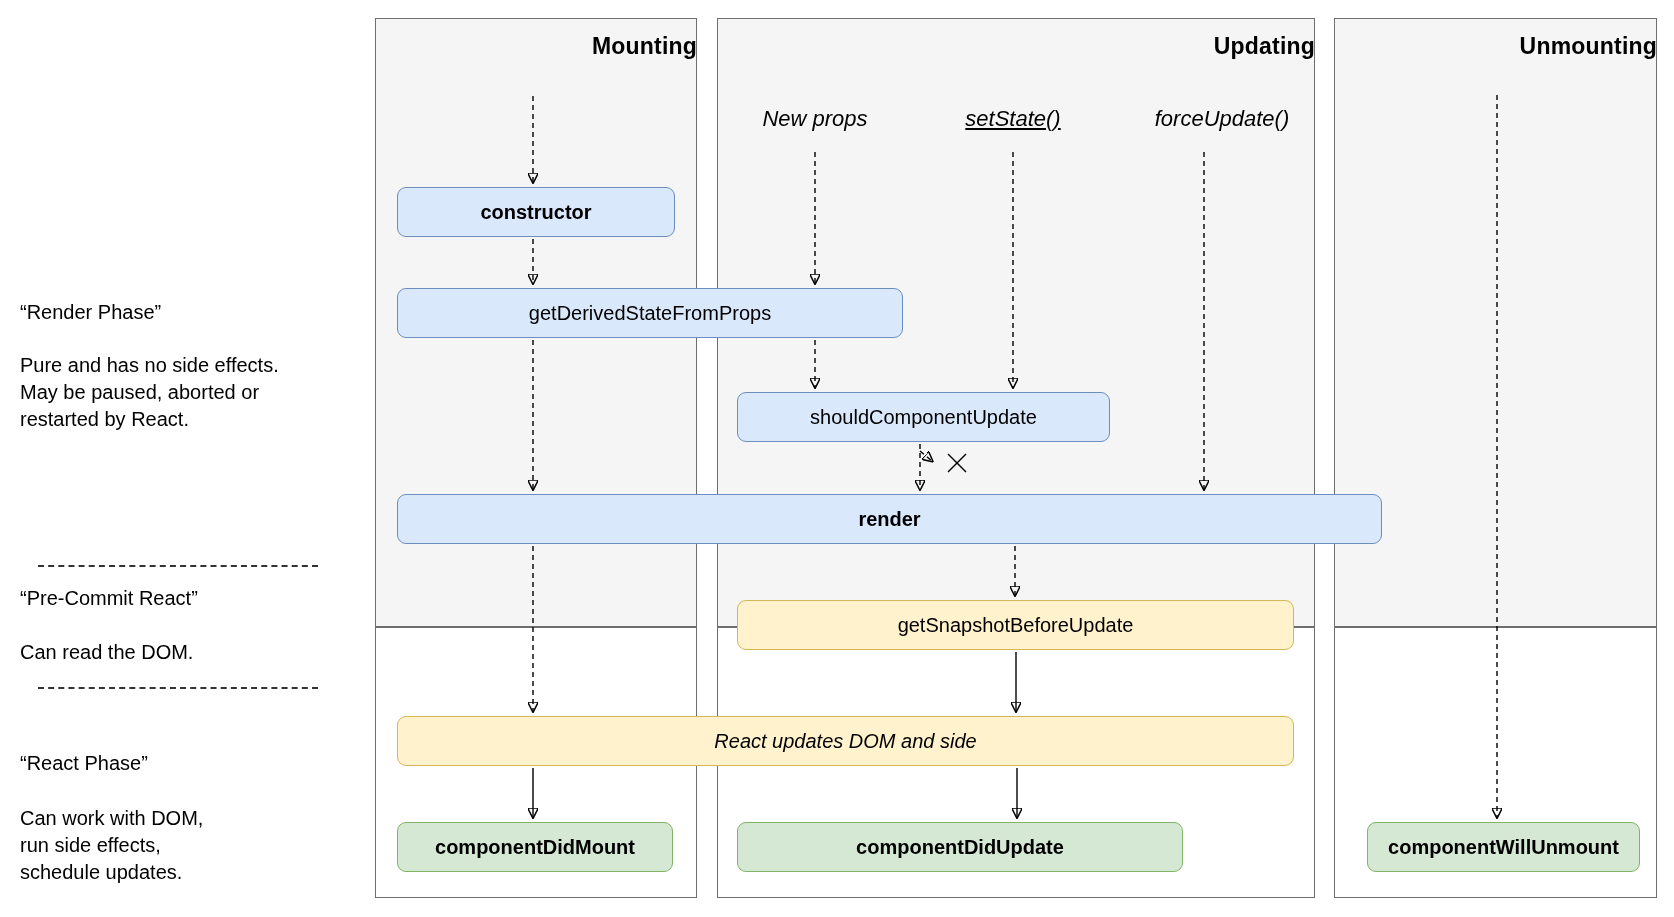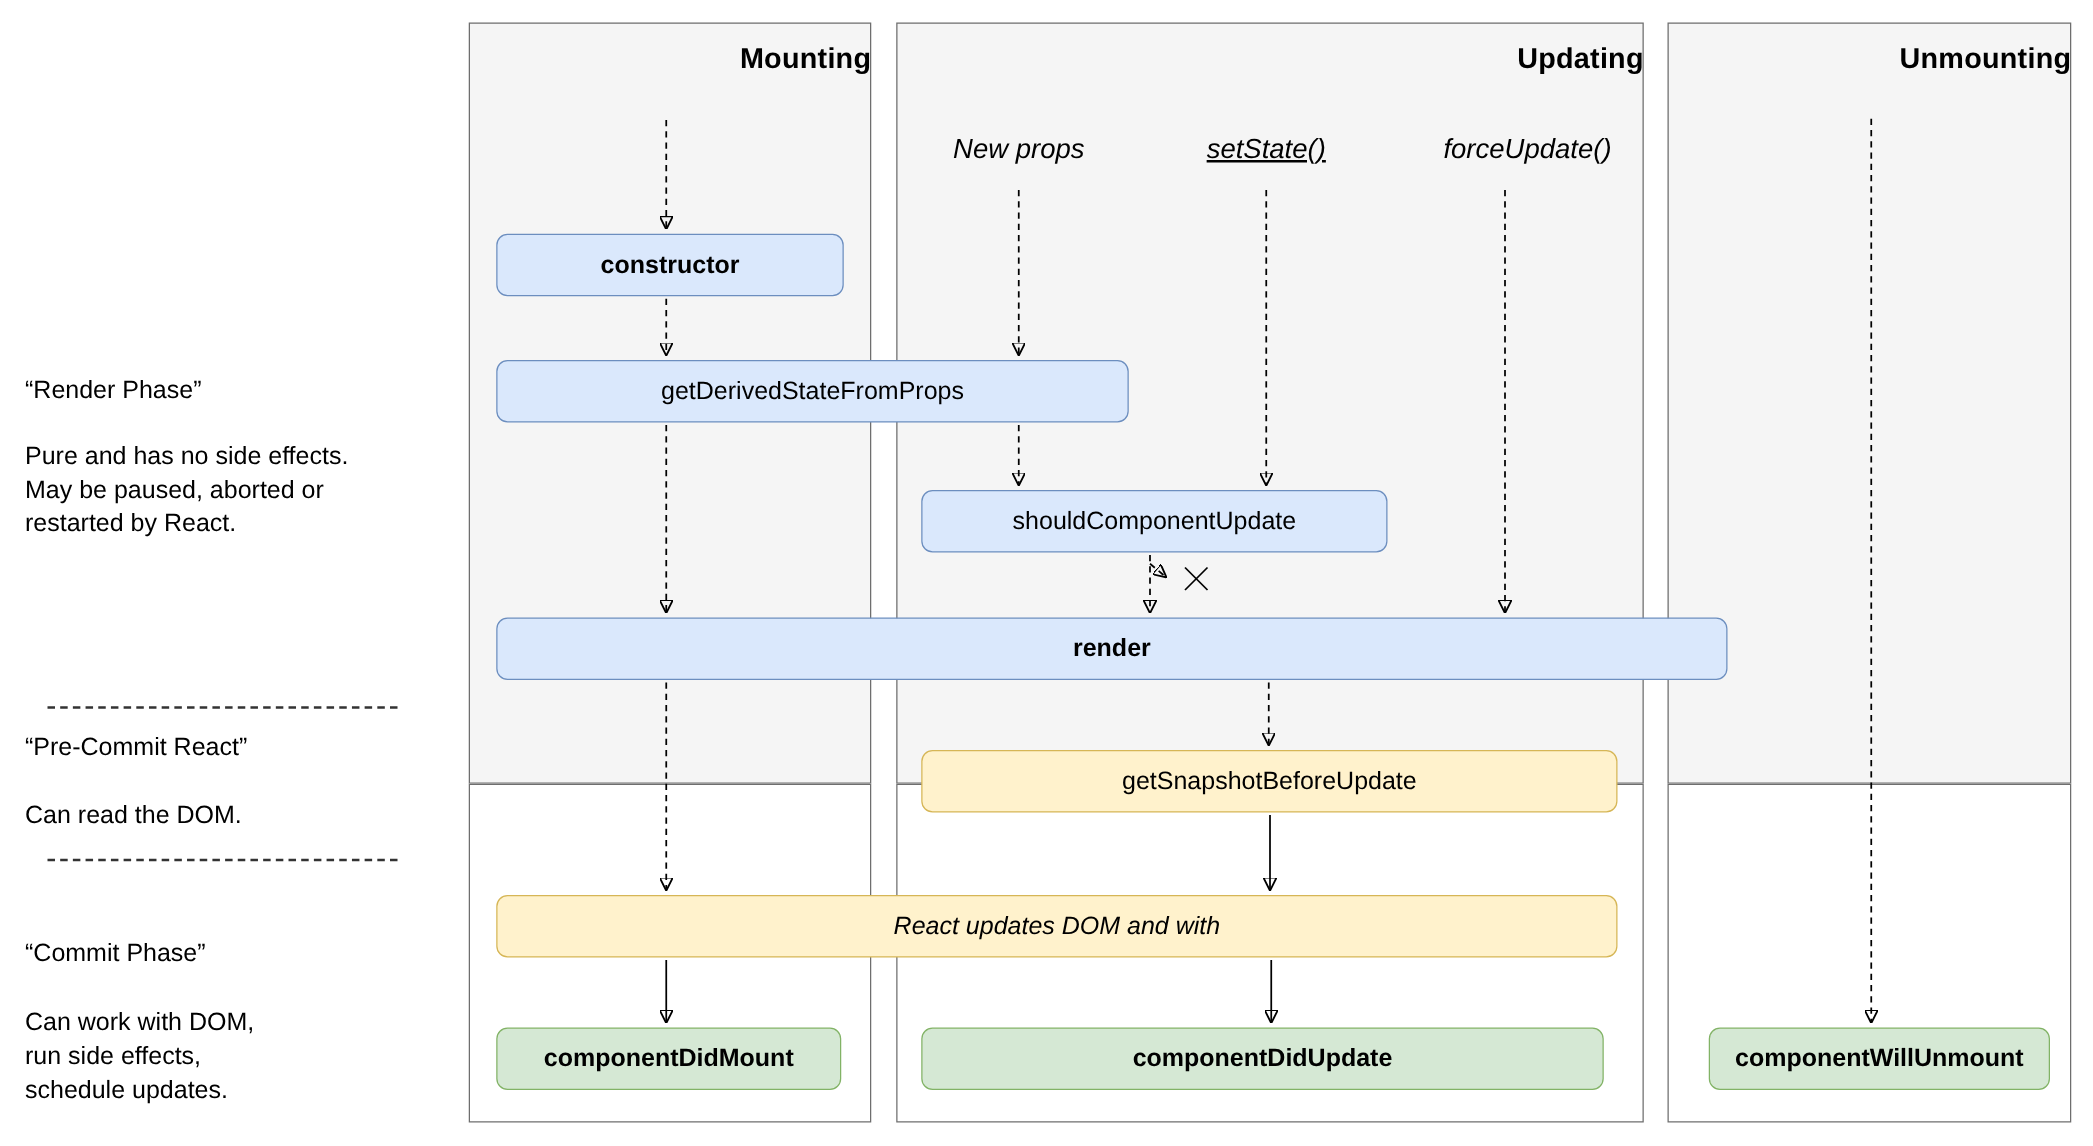--- a/index.html
+++ b/index.html
@@ -59,21 +59,21 @@
     <div>Pure and has no side effects.</div>
     <div>May be paused, aborted or</div>
     <div>restarted by React.</div>
   </div>
   <div class="divider" style="top:565px;"></div>
   <div class="side title" style="top:585px;">“Pre-Commit React”</div>
   <div class="side" style="top:639px;">
     <div>Can read the DOM.</div>
   </div>
   <div class="divider" style="top:687px;"></div>
-  <div class="side title" style="top:750px;">“Commit Phase”</div>
+  <div class="side title" style="top:750px;">“React Phase”</div>
   <div class="side" style="top:805px;">
     <div>Can work with DOM,</div>
     <div>run side effects,</div>
     <div>schedule updates.</div>
   </div>
 
   <svg class="wires" width="1674" height="917">
     <defs>
       <marker id="arrow" viewBox="0 0 10 10" refX="8.5" refY="5" markerWidth="7.5" markerHeight="7.5" orient="auto-start-reverse">
         <path d="M0,0 L10,5 L0,10 z" fill="#000" stroke="none"></path>
@@ -103,18 +103,18 @@
       <line class="xmark" x1="948" y1="454" x2="966" y2="472"></line>
       <line class="xmark" x1="966" y1="454" x2="948" y2="472"></line>
     </g>
   </svg>
 
   <div class="node blue bold" style="left:397px;top:187px;width:278px;">constructor</div>
   <div class="node blue" style="left:397px;top:288px;width:506px;">getDerivedStateFromProps</div>
   <div class="node blue" style="left:737px;top:392px;width:373px;">shouldComponentUpdate</div>
   <div class="node blue bold" style="left:397px;top:494px;width:985px;">render</div>
   <div class="node yellow" style="left:737px;top:600px;width:557px;">getSnapshotBeforeUpdate</div>
-  <div class="node yellow italic" style="left:397px;top:716px;width:897px;">React updates DOM and with</div>
+  <div class="node yellow italic" style="left:397px;top:716px;width:897px;">React updates DOM and side</div>
   <div class="node green bold" style="left:397px;top:822px;width:276px;">componentDidMount</div>
-  <div class="node green bold" style="left:737px;top:822px;width:546px;">componentDidUpdate</div>
+  <div class="node green bold" style="left:737px;top:822px;width:446px;">componentDidUpdate</div>
   <div class="node green bold" style="left:1367px;top:822px;width:273px;">componentWillUnmount</div>
 
 </div>
 
 </body></html>

